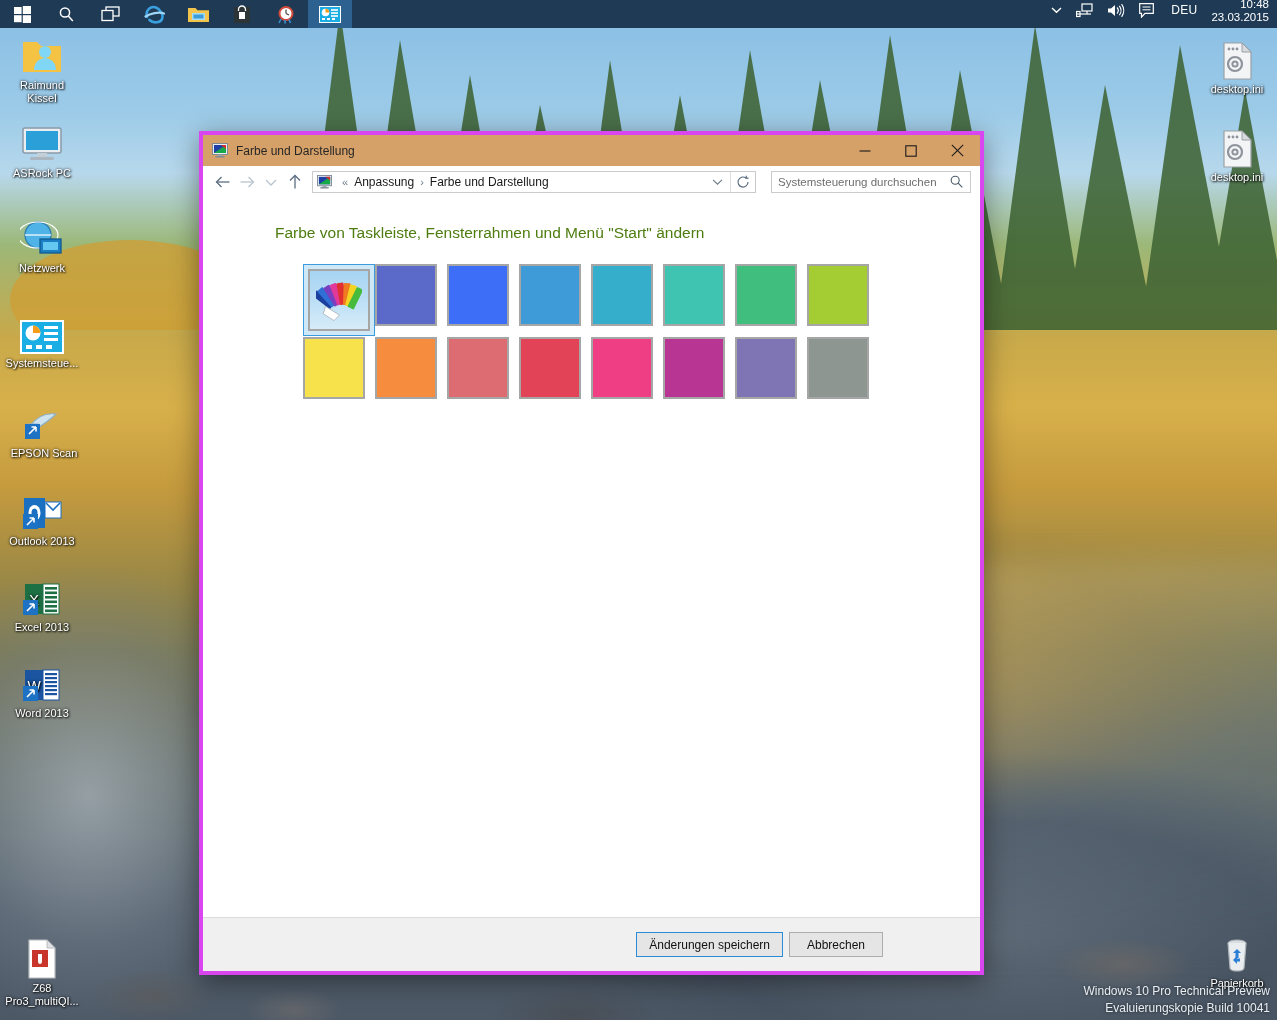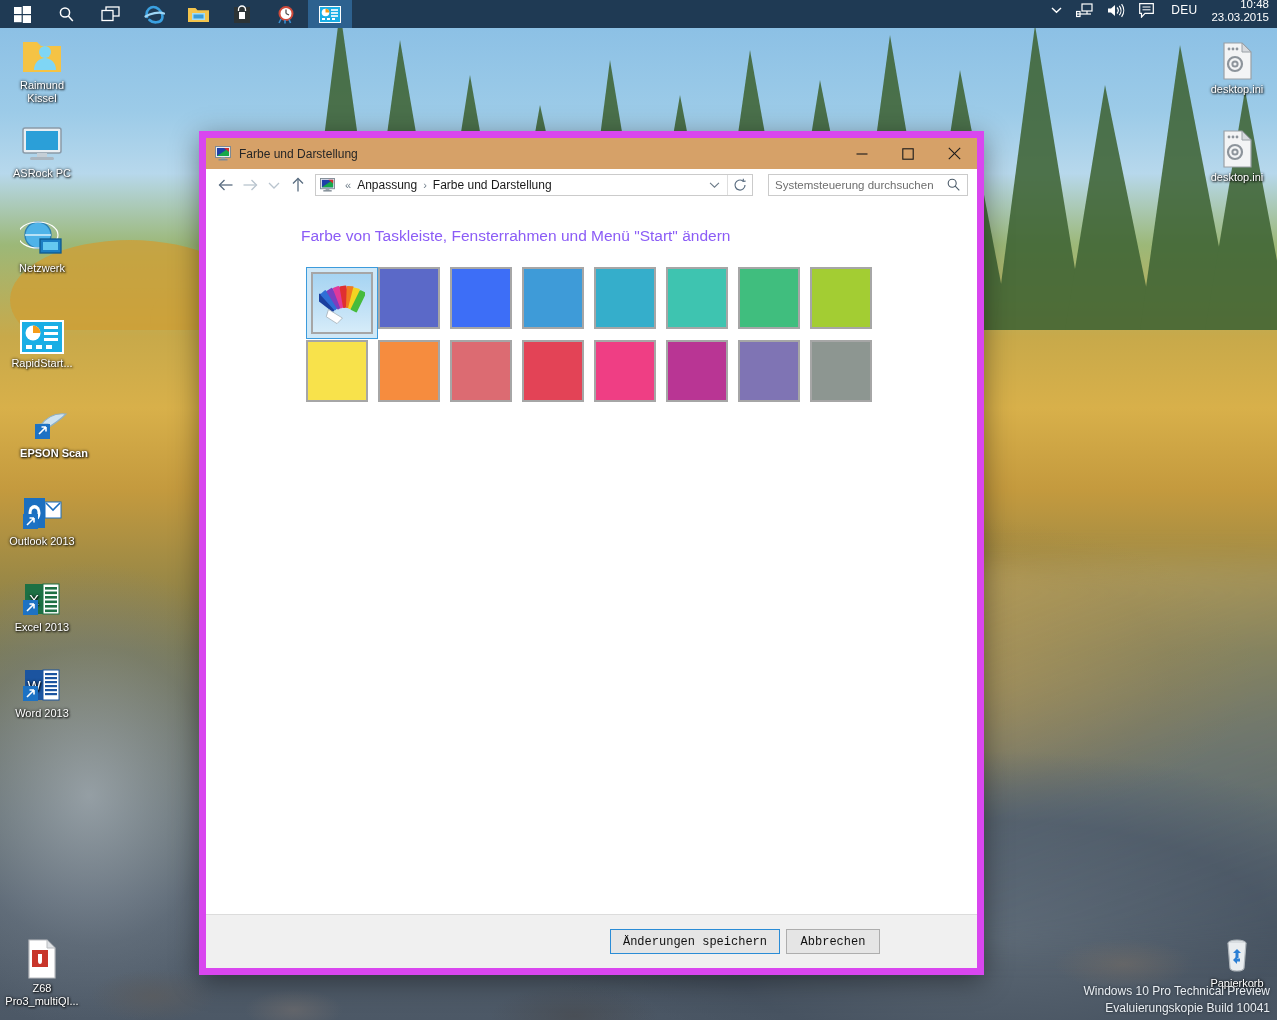--- a/index.html
+++ b/index.html
@@ -104,21 +104,21 @@
     margin-bottom: 3px;
   }
   .dicon .lbl { word-wrap: break-word; }
 
   
   #cp-window {
     position: absolute;
     left: 199px; top: 131px;
     width: 785px; height: 844px;
     background: #ffffff;
-    border: 7px solid #d946ef;
+    border: 4px solid #d946ef;
     box-shadow: 0 6px 26px rgba(0,0,0,.42);
     z-index: 40;
     display: flex; flex-direction: column;
   }
   #titlebar {
     height: 31px;
     background: #d6a168;
     display: flex; align-items: center;
     flex: 0 0 auto;
   }
@@ -171,22 +171,22 @@
   #searchbox .sb-icon { padding: 0 7px 0 3px; color: #4b5a68; }
 
   #content {
     flex: 1;
     background: #ffffff;
     padding: 26px 0 0 0;
     overflow: hidden;
   }
   #heading {
     font-size: 15.5px;
-    color: #8b5cf6;
-    padding-left: 95px;
+    color: #4d7c0f;
+    padding-left: 72px;
     margin-bottom: 22px;
   }
   #swatch-grid {
     padding-left: 100px;
     display: grid;
     grid-template-columns: repeat(8, 72px);
     grid-gap: 0px;
   }
   .swatch-cell {
     width: 72px; height: 72px;
@@ -218,21 +218,21 @@
     background: #f0f0f0;
     border-top: 1px solid #dcdcdc;
     display: flex; align-items: center; justify-content: flex-end;
     padding-right: 97px;
     flex: 0 0 auto;
   }
   .btn {
     height: 25px;
     min-width: 94px;
     font-size: 12px;
-    font-family: Liberation Mono, monospace;
+    font-family: Liberation Sans, sans-serif;
     color: #111;
     background: #e5e5e5;
     border: 1px solid #adadad;
     padding: 0 12px;
     cursor: default;
   }
   .btn.primary { border: 1px solid #2a8cd6; background: #e5e5e5; margin-right: 6px; }
 
   
   #watermark {
@@ -430,24 +430,24 @@
         <circle cx="13" cy="13" r="7.5" fill="#ffffff"></circle>
         <path d="M13 13 L13 5.5 A7.5 7.5 0 0 1 20.5 13 Z" fill="#f59c1a"></path>
         <rect x="24" y="6" width="14" height="3" fill="#ffffff"></rect>
         <rect x="24" y="12" width="14" height="3" fill="#ffffff"></rect>
         <rect x="24" y="18" width="14" height="3" fill="#ffffff"></rect>
         <rect x="6" y="25" width="6" height="4" fill="#ffffff"></rect>
         <rect x="16" y="25" width="6" height="4" fill="#ffffff"></rect>
         <rect x="26" y="25" width="6" height="4" fill="#ffffff"></rect>
       </svg>
     </div>
-    <div class="lbl">RapidStart...</div>
-  </div>
-
-  <div class="dicon" style="left:16px; top:400px;font-weight:bold;">
+    <div class="lbl">Systemsteue...</div>
+  </div>
+
+  <div class="dicon" style="left:6px; top:400px;">
     <div class="glyph">
       <svg width="44" height="38" viewBox="0 0 44 38">
         <path d="M8 20 q10 -14 26 -12 q-8 8 -22 16 Z" fill="#cfe3ef" stroke="#8fb0c4" stroke-width="1.2"></path>
         <rect x="6" y="18" width="10" height="10" fill="#d9e7f0" stroke="#8fb0c4" stroke-width="1"></rect>
         <rect x="3" y="18" width="15" height="15" fill="#1d72c4"></rect>
         <path d="M7 28 l7 -7 m0 0 h-4.5 m4.5 0 v4.5" stroke="#ffffff" stroke-width="1.6" fill="none"></path>
       </svg>
     </div>
     <div class="lbl">EPSON Scan</div>
   </div>

